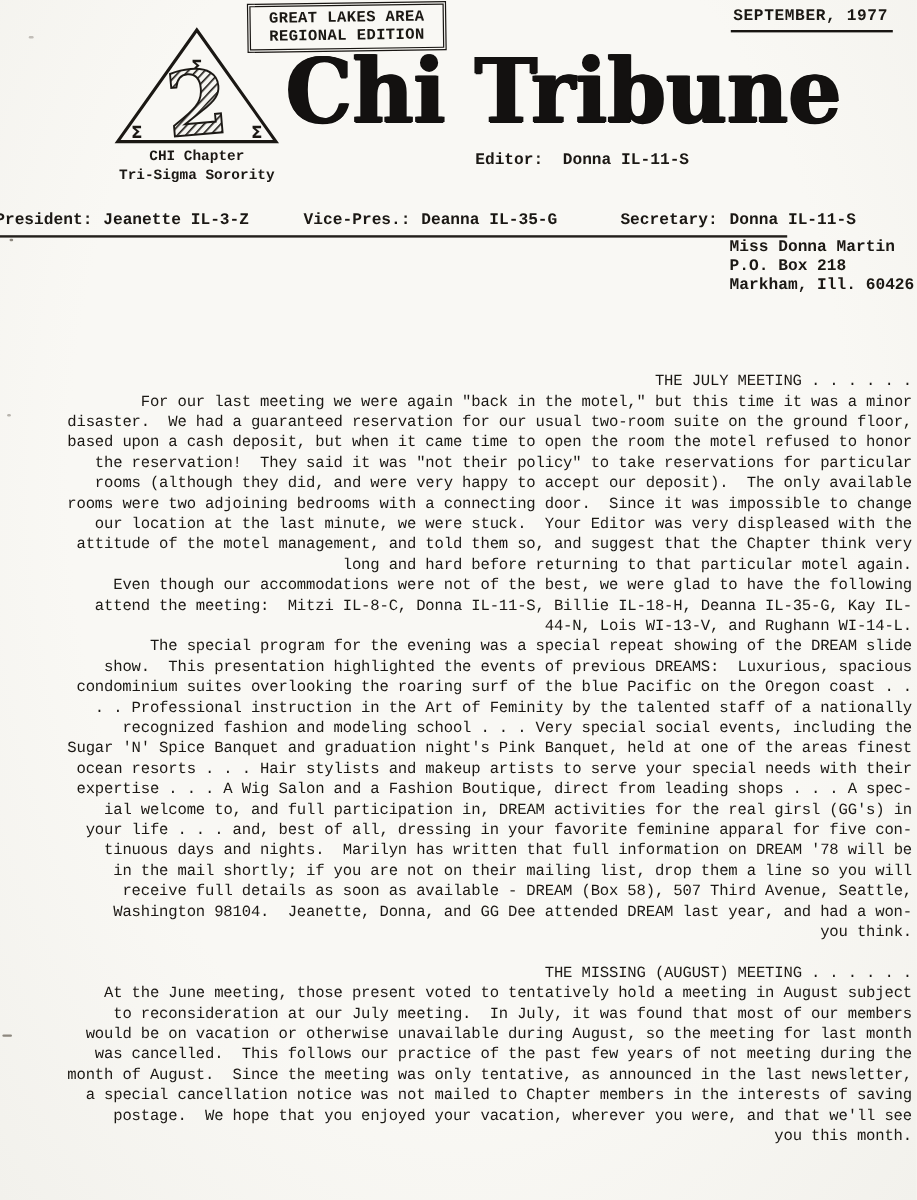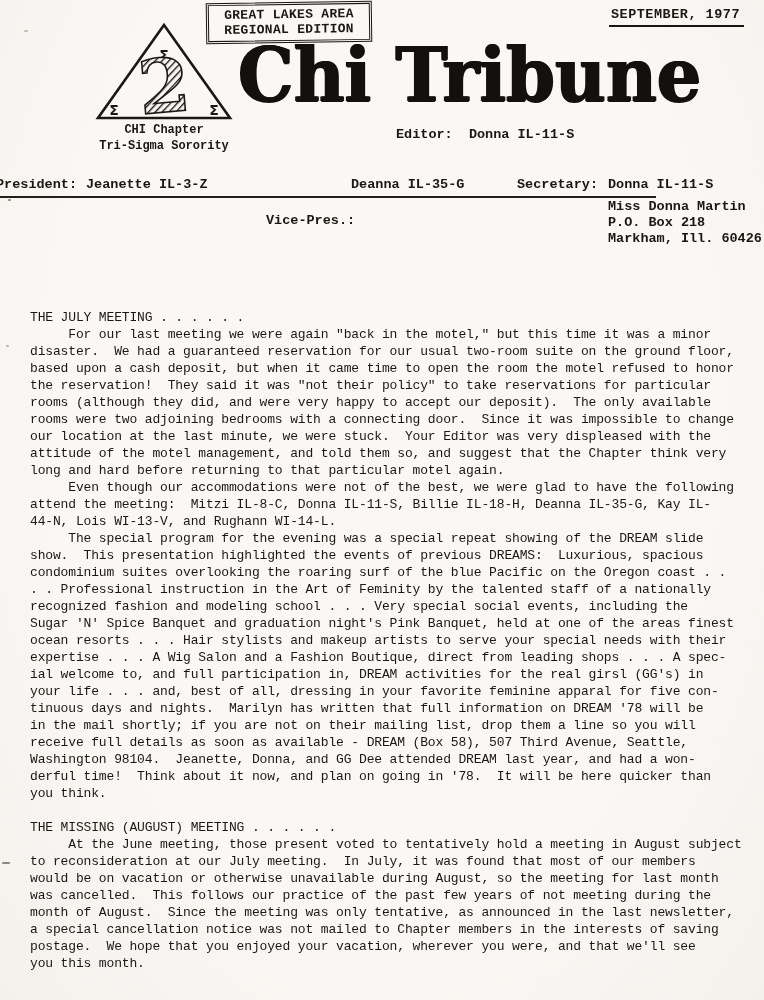--- a/index.html
+++ b/index.html
@@ -44,30 +44,30 @@
     text-shadow:1px 0 0 #131110,-1px 0 0 #131110,0 1px 0 #131110;
     white-space:nowrap;
   }
   .editor-line{position:absolute;left:396px;top:127px;font-size:13.5px;font-weight:bold;white-space:pre;}
 
   
   .officers{position:absolute;left:0;top:177px;width:656px;height:19px;border-bottom:2px solid #23201c;font-size:13.5px;font-weight:bold;}
   .officers span{position:absolute;top:0;white-space:pre;}
   .o-pres-label{left:-4px;}
   .o-pres-name{left:86px;}
-  .o-vice-label{left:266px;margin-top:36px;}
+  .o-vice-label{left:253px;}
   .o-vice-name{left:351px;}
   .o-sec-label{left:517px;}
   .o-sec-name{left:608px;text-align:center;}
 
   .contact{position:absolute;left:608px;top:199px;font-size:13.5px;font-weight:bold;line-height:16.2px;}
   .contact div{white-space:pre;}
 
   
-  .body-text{position:absolute;left:30px;top:309px;width:730px;font-size:13px;line-height:17px;}
+  .body-text{position:absolute;left:30px;top:309px;width:730px;font-size:13px;line-height:17px;text-align:right;}
   .heading, .line{white-space:pre;letter-spacing:-0.15px;}
   .section-2{margin-top:17px;}
 
   
   .artifact{position:absolute;background:#8d887f;border-radius:1px;}
   .a1{left:2px;top:862px;width:8px;height:2px;}
   .a2{left:8px;top:199px;width:3px;height:2px;}
   .a3{left:6px;top:345px;width:3px;height:2px;opacity:.6;}
   .a4{left:24px;top:30px;width:4px;height:2px;opacity:.5;}
 </style>
@@ -143,21 +143,20 @@
           <div class="line">recognized fashion and modeling school . . . Very special social events, including the</div>
           <div class="line">Sugar 'N' Spice Banquet and graduation night's Pink Banquet, held at one of the areas finest</div>
           <div class="line">ocean resorts . . . Hair stylists and makeup artists to serve your special needs with their</div>
           <div class="line">expertise . . . A Wig Salon and a Fashion Boutique, direct from leading shops . . . A spec-</div>
           <div class="line">ial welcome to, and full participation in, DREAM activities for the real girsl (GG's) in</div>
           <div class="line">your life . . . and, best of all, dressing in your favorite feminine apparal for five con-</div>
           <div class="line">tinuous days and nights.  Marilyn has written that full information on DREAM '78 will be</div>
           <div class="line">in the mail shortly; if you are not on their mailing list, drop them a line so you will</div>
           <div class="line">receive full details as soon as available - DREAM (Box 58), 507 Third Avenue, Seattle,</div>
           <div class="line">Washington 98104.  Jeanette, Donna, and GG Dee attended DREAM last year, and had a won-</div>
-          <div class="line">derful time!  Think about it now, and plan on going in '78.  It will be here quicker than</div>
           <div class="line">you think.</div>
         </div>
     </div>
     <div class="section section-2">
       <div class="heading">THE MISSING (AUGUST) MEETING . . . . . .</div>
       <div class="lines">
           <div class="line">     At the June meeting, those present voted to tentatively hold a meeting in August subject</div>
           <div class="line">to reconsideration at our July meeting.  In July, it was found that most of our members</div>
           <div class="line">would be on vacation or otherwise unavailable during August, so the meeting for last month</div>
           <div class="line">was cancelled.  This follows our practice of the past few years of not meeting during the</div>

